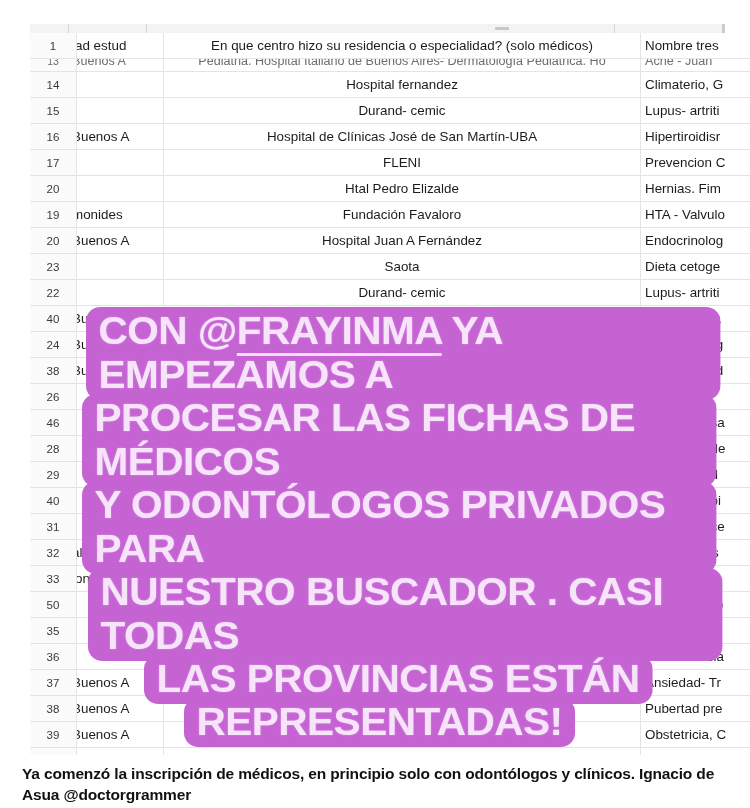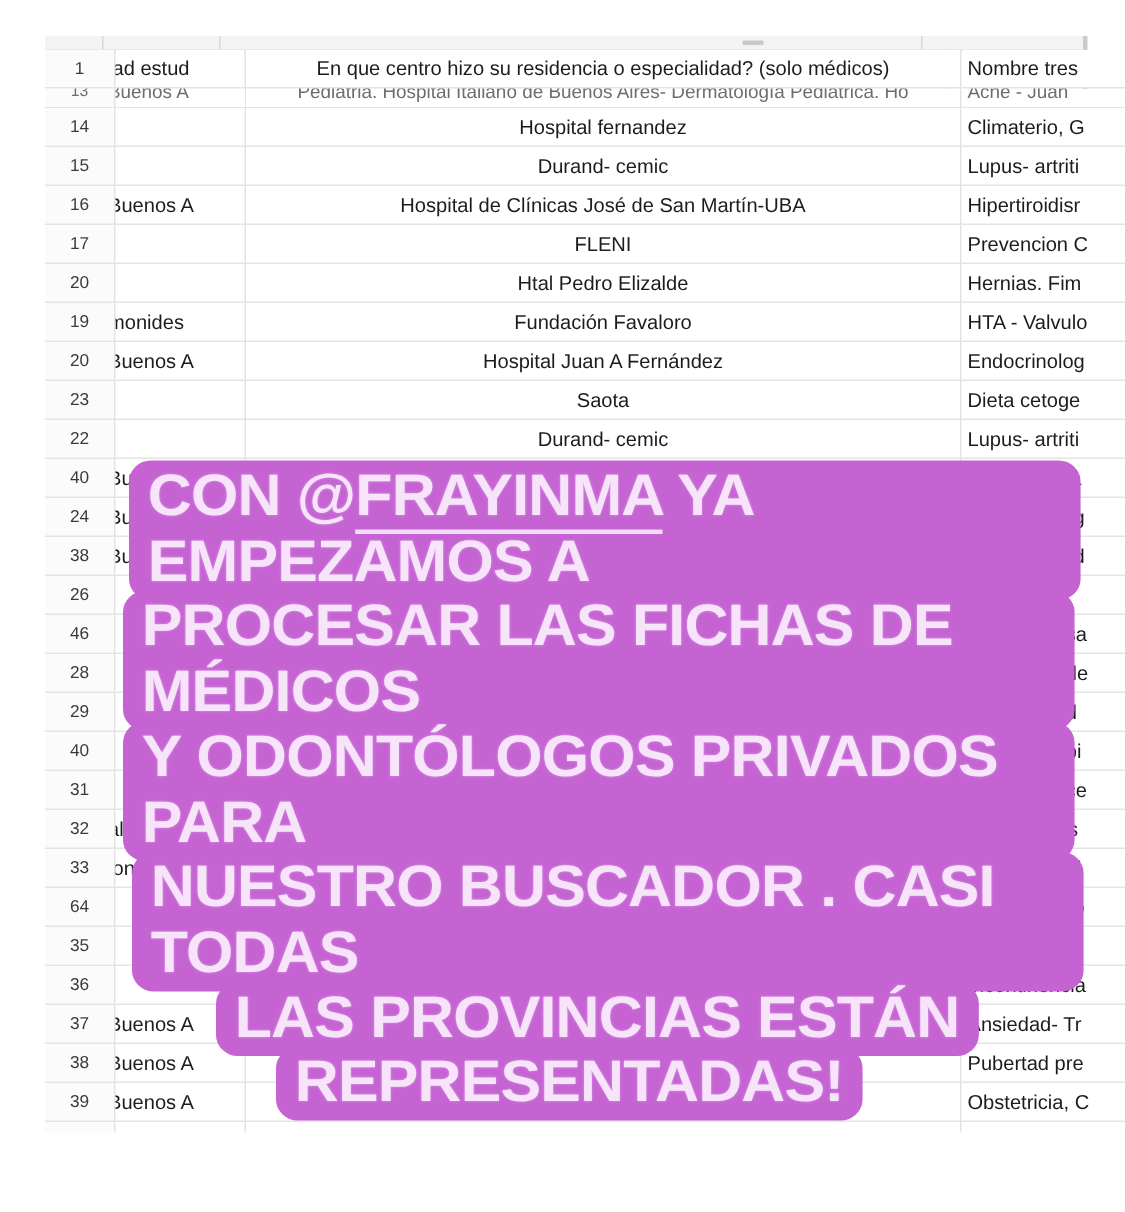--- a/index.html
+++ b/index.html
@@ -348,21 +348,21 @@
             <td class="c-center"><span>Hospital Durand y Hospital Italiano de Buenos Aires</span></td>
             <td class="c-right"><span>Solo adultos</span></td>
           </tr>
           <tr>
             <td class="c-num"><span>33</span></td>
             <td class="c-prov"><span>ional de C</span></td>
             <td class="c-center"><span>Instituto cardiovascular de Buenos Aires</span></td>
             <td class="c-right"><span>Cardiopatía i</span></td>
           </tr>
           <tr>
-            <td class="c-num"><span>64</span></td>
+            <td class="c-num"><span>50</span></td>
             <td class="c-prov"><span></span></td>
             <td class="c-center"><span>Cemic - Hospital Austral</span></td>
             <td class="c-right"><span>ITS, hemorro</span></td>
           </tr>
           <tr>
             <td class="c-num"><span>35</span></td>
             <td class="c-prov"><span></span></td>
             <td class="c-center"><span>Hospital Ramos Mejia (CABA)</span></td>
             <td class="c-right"><span>Obesidad, D</span></td>
           </tr>
@@ -403,14 +403,15 @@
 
   <div id="sticker">
       <span class="sline l1"><span>CON @</span><u>FRAYINMA</u><span> YA EMPEZAMOS A</span></span>
       <span class="sline l2"><span>PROCESAR LAS FICHAS  DE MÉDICOS</span></span>
       <span class="sline l3"><span>Y ODONTÓLOGOS PRIVADOS PARA</span></span>
       <span class="sline l4"><span>NUESTRO BUSCADOR . CASI TODAS</span></span>
       <span class="sline l5"><span>LAS PROVINCIAS ESTÁN</span></span>
       <span class="sline l6"><span>REPRESENTADAS!</span></span>
     </div>
 
+  <div id="caption">Ya comenzó la inscripción de médicos, en principio solo con odontólogos y clínicos. Ignacio de Asua @doctorgrammer</div>
 
 </div>
 
 </body></html>

